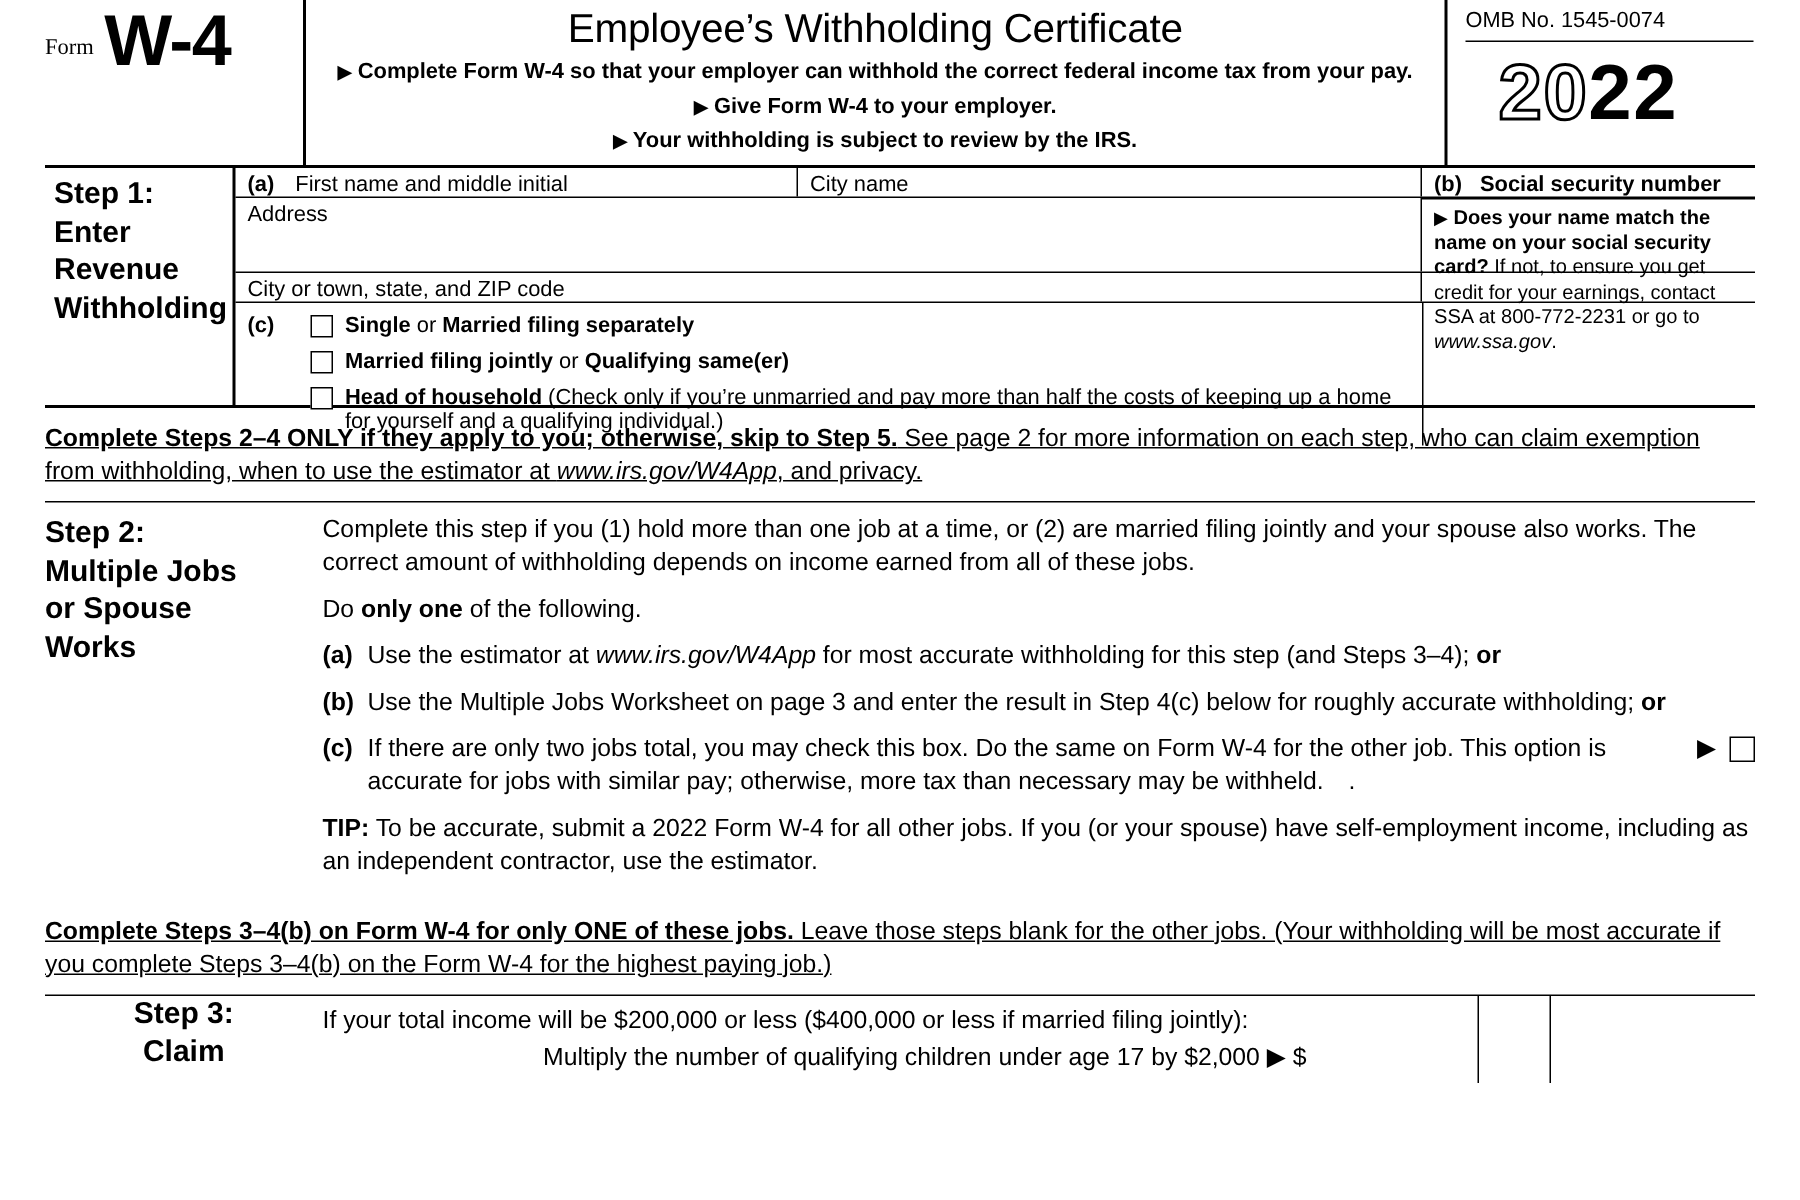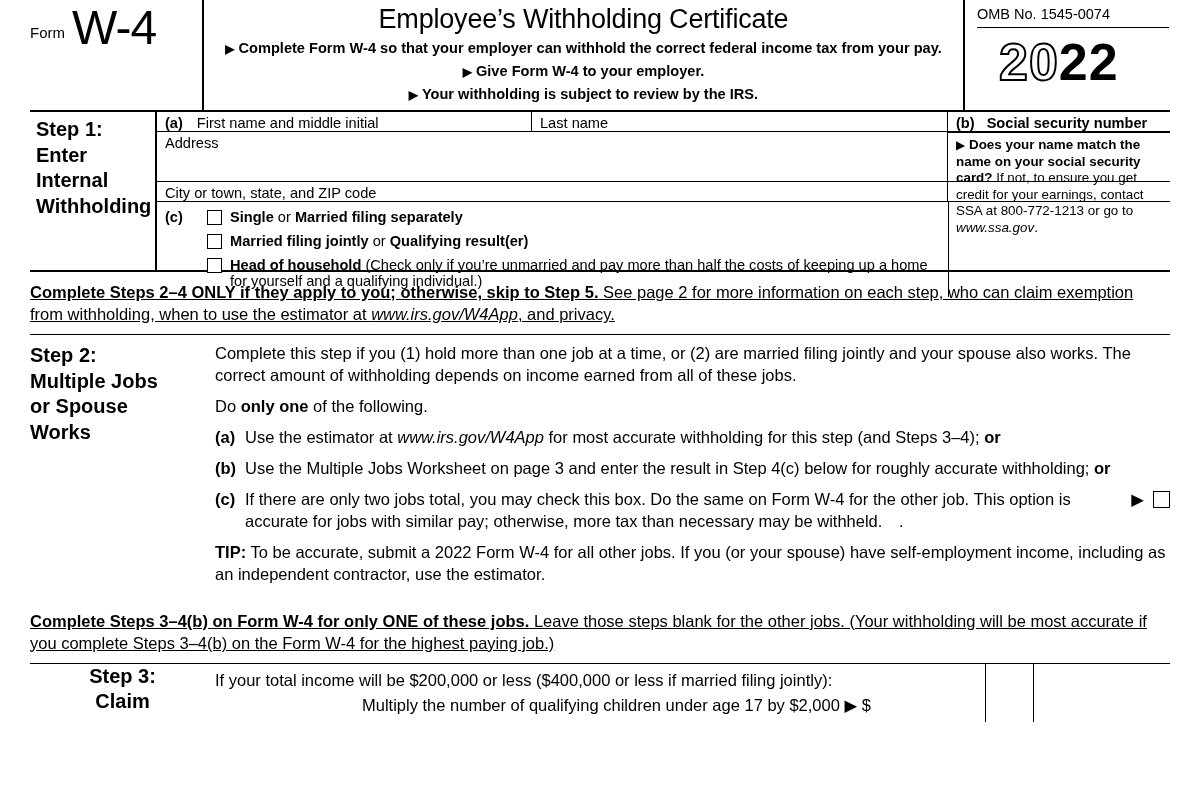--- a/index.html
+++ b/index.html
@@ -11,22 +11,22 @@
     color: #000000;
     overflow: hidden;
   }
   .page { position: relative; width: 1200px; height: 800px; padding: 0; }
 
   
   .header { display: flex; width: 1140px; margin: 0 30px; height: 110px; }
 
   .hdr-left { width: 172px; position: relative; padding-top: 6px; }
   .formline { display: flex; align-items: flex-end; gap: 7px; }
-  .form-word { font-size: 15px; padding-bottom: 9px; }
-  .w4 { font-size: 48px; font-weight: normal; line-height: 0.92; letter-spacing: -1px; }
+  .form-word { font-size: 15px; padding-bottom: 9px; font-family: Liberation Serif, serif; }
+  .w4 { font-size: 48px; font-weight: bold; line-height: 0.92; letter-spacing: -1px; }
   .dept { font-size: 14.5px; line-height: 1.22; margin-top: 17px; }
 
   .hdr-mid {
     flex: 1; border-left: 2.5px solid #000; border-right: 2.5px solid #000;
     text-align: center; padding: 4px 8px 0 8px;
   }
   .title { font-size: 27px; font-weight: normal; letter-spacing: -0.2px; }
   .sub { font-size: 14.6px; font-weight: bold; line-height: 1.38; margin-top: 3px; }
   .tri { font-size: 12px; }
 
@@ -138,46 +138,46 @@
       </div>
     </div>
   </div>
 
   <div class="step1">
 
     <div class="step1-label">
       <div class="s-title">Step 1:</div>
       <span class="gap"></span>
       <div class="s-title">Enter</div>
-      <div class="s-title">Internal</div>
+      <div class="s-title">Revenue</div>
       <div class="s-title">Withholding</div>
     </div>
 
     <div class="step1-body">
 
       <div class="s1-row r-name">
         <div class="cell c-first">
           <span class="lbl-a">(a)</span><span>First name and middle initial</span>
         </div>
         <div class="cell c-last">
-          <span>Last name</span>
+          <span>City name</span>
         </div>
         <div class="cell c-ssn">
           <span class="ssn-head"><span class="lbl-a">(b)</span><span>Social security number</span></span>
         </div>
       </div>
 
       <div class="s1-row r-addr">
         <div class="cell c-wide">
           <span>Address</span>
         </div>
         <div class="c-ssn" style="padding:0">
           <div class="ssn-note">
             <span class="tri">▶</span>
-            <b>Does your name match the name on your social security card?</b><span> If not, to ensure you get credit for your earnings, contact SSA at 800-772-1213 or go to </span><i>www.ssa.gov</i><span>.</span>
+            <b>Does your name match the name on your social security card?</b><span> If not, to ensure you get credit for your earnings, contact SSA at 800-772-2231 or go to </span><i>www.ssa.gov</i><span>.</span>
           </div>
         </div>
       </div>
 
       <div class="s1-row r-city">
         <div class="cell c-wide">
           <span>City or town, state, and ZIP code</span>
         </div>
         <div class="c-ssn"></div>
       </div>
@@ -187,21 +187,21 @@
           <span class="lbl-c">(c)</span>
           <div class="cb-list">
 
             <div class="cb-row">
               <span class="cb"></span>
               <span><b>Single</b><span> or </span><b>Married filing separately</b></span>
             </div>
 
             <div class="cb-row">
               <span class="cb"></span>
-              <span><b>Married filing jointly</b><span> or </span><b>Qualifying result(er)</b></span>
+              <span><b>Married filing jointly</b><span> or </span><b>Qualifying same(er)</b></span>
             </div>
 
             <div class="cb-row">
               <span class="cb"></span>
               <span><b>Head of household</b><span> (Check only if you’re unmarried and pay more than half the costs of keeping up a home for yourself and a qualifying individual.)</span></span>
             </div>
 
           </div>
         </div>
         <div class="status-right"></div>

